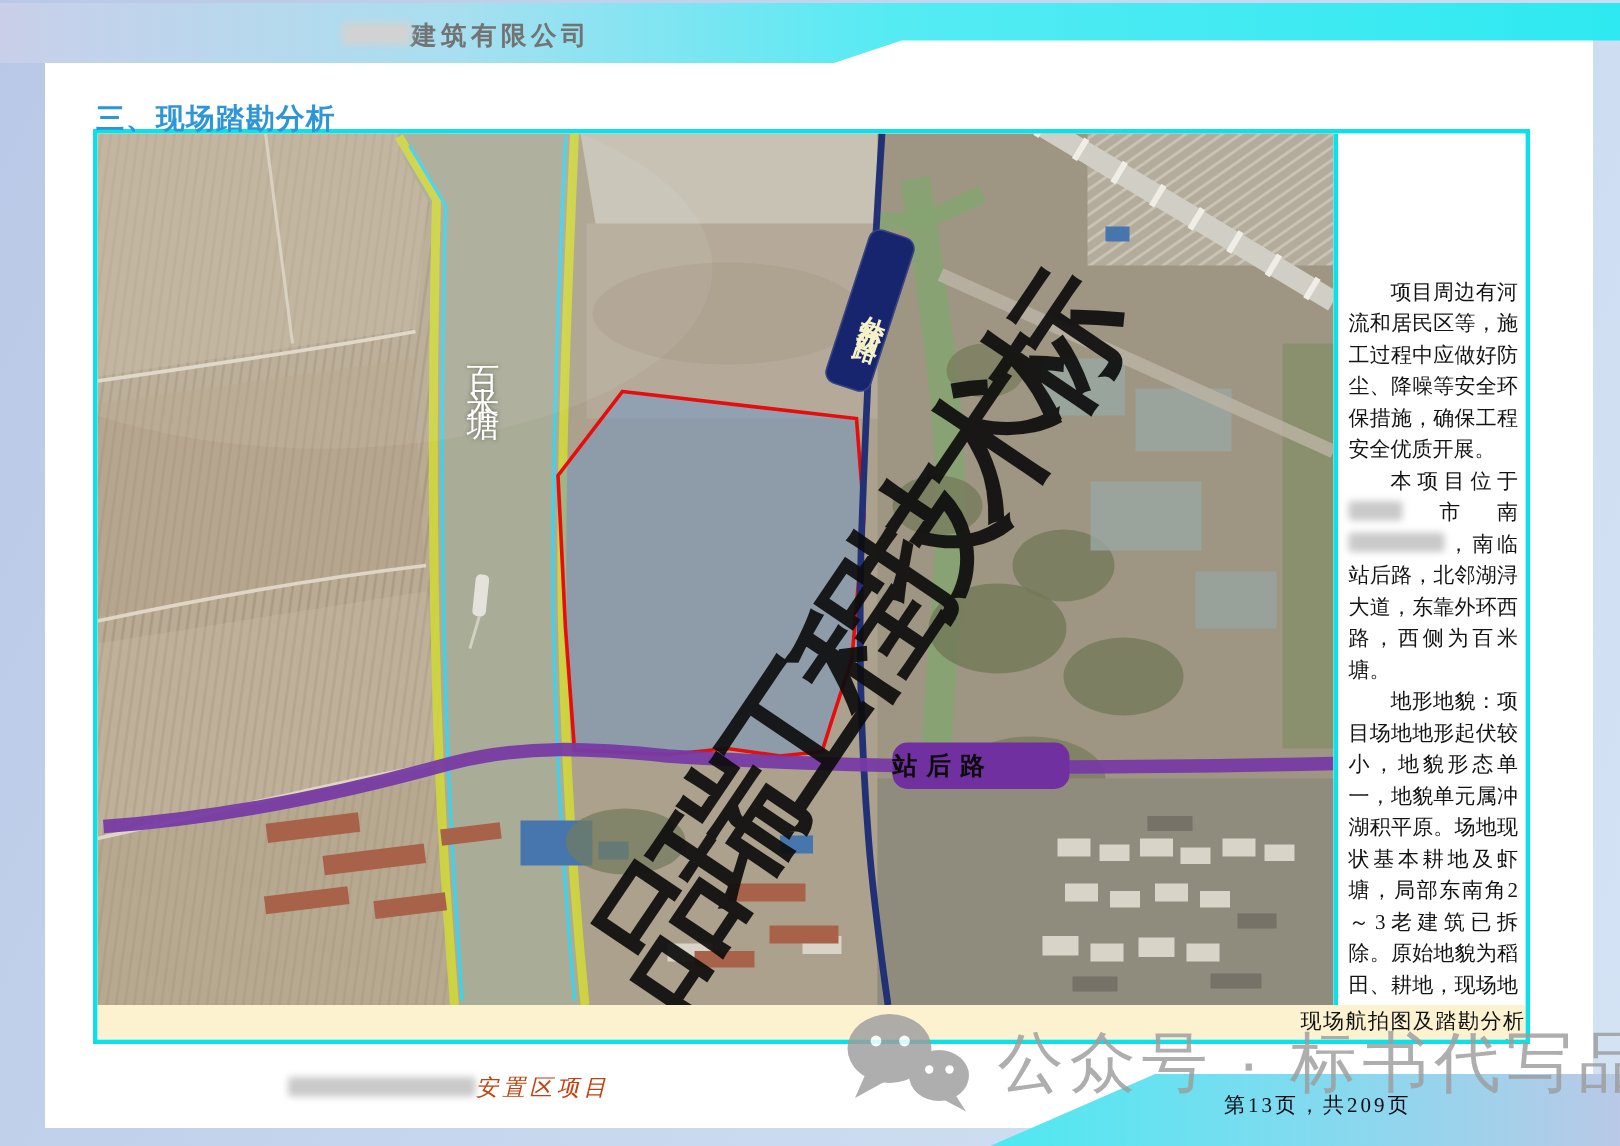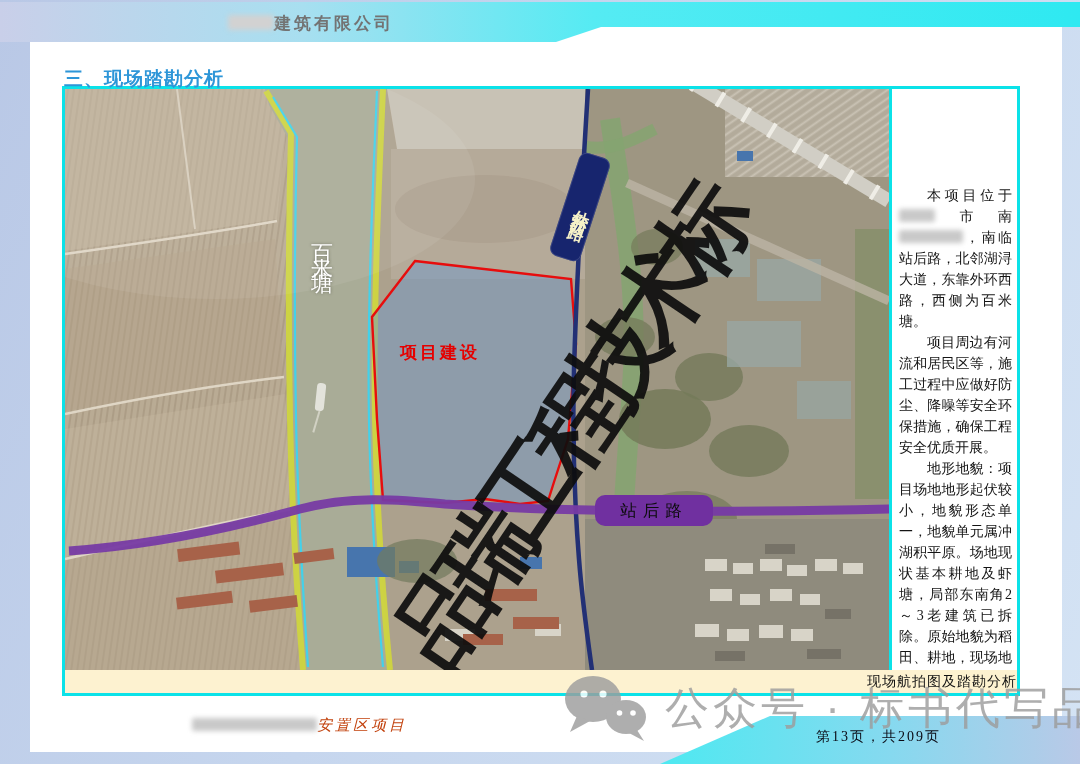--- a/index.html
+++ b/index.html
@@ -60,21 +60,21 @@
   .road-label-v{
     position:absolute;left:499px;top:64px;width:32px;height:108px;z-index:3;
     background:var(--road-navy,#17256e);border-radius:8px;transform:rotate(18deg);
     writing-mode:vertical-rl;text-align:center;letter-spacing:5px;
     color:#f6f2c8;font-size:16.5px;font-weight:bold;
     box-shadow:0 0 0 1px rgba(255,255,255,.15) inset;
   }
   .road-label-h{
     position:absolute;left:530px;top:406px;width:118px;height:31px;z-index:3;
     background:var(--road-purple,#7030a0);border-radius:10px;
-    color:#0c0c0c;font-size:16.5px;font-weight:normal;text-align:center;line-height:31px;letter-spacing:6px;
+    color:#0c0c0c;font-size:16.5px;font-weight:bold;line-height:31px;letter-spacing:6px;
     font-family:"Liberation Serif","DejaVu Serif",serif;
   }
   .map-watermark{
     position:absolute;left:233px;top:279px;z-index:5;white-space:nowrap;
     transform:rotate(-56deg);transform-origin:center;
     font-size:92px;letter-spacing:-14px;font-weight:bold;color:#0d0d0d;opacity:.92;
     font-family:"Liberation Serif","DejaVu Serif",serif;
   }
   
   .footer-band{
@@ -230,32 +230,31 @@
       <path d="M523,0 C518,80 512,180 509,280 C507,360 510,420 514,470 C517,510 522,545 527,581" style="stroke:var(--road-navy,#17256e)" stroke-width="4.5" fill="none"></path>
       <path d="M4,462 C90,456 170,438 235,420 C285,407 330,410 380,415 C500,423 650,424 824,420" style="stroke:var(--road-purple,#7030a0)" stroke-width="9" fill="none" opacity="0.95"></path>
 
       <rect width="824" height="581" fill="#ffffff" opacity="0.05"></rect>
       <ellipse cx="150" cy="90" rx="260" ry="120" fill="#ffffff" opacity="0.07"></ellipse>
     </svg>
 
     
     <div class="river-label">百米塘</div>
     <div class="plot-label">
-      <div>项目建设</div>
     </div>
     <div class="road-label-v">外环西路</div>
     <div class="road-label-h">站后路</div>
     <div class="map-watermark">品瑞工程技术标</div>
   </div>
 
   <div class="divider"></div>
 
   <div class="sidebar">
+      <p class="sb-p">项目周边有河流和居民区等，施工过程中应做好防尘、降噪等安全环保措施，确保工程安全优质开展。</p>
       <p class="sb-p">本项目位于<span class="redact" style="width: 36px;"></span>市南<span class="redact" style="width: 64px;"></span>，南临站后路，北邻湖浔大道，东靠外环西路，西侧为百米塘。</p>
-      <p class="sb-p">项目周边有河流和居民区等，施工过程中应做好防尘、降噪等安全环保措施，确保工程安全优质开展。</p>
       <p class="sb-p">地形地貌：项目场地地形起伏较小，地貌形态单一，地貌单元属冲湖积平原。场地现状基本耕地及虾塘，局部东南角2～3老建筑已拆除。原始地貌为稻田、耕地，现场地自然地面标高在1.20～2.00m之间。</p>
     </div>
 
   <div class="caption-bar">现场航拍图及踏勘分析</div>
 </div>
 
 <div class="project-line"><span class="redact" style="width: 125px;"></span>安置区项目</div>
 
 <div class="footer-band"></div>
 <div class="page-num">第13页，共209页</div>

